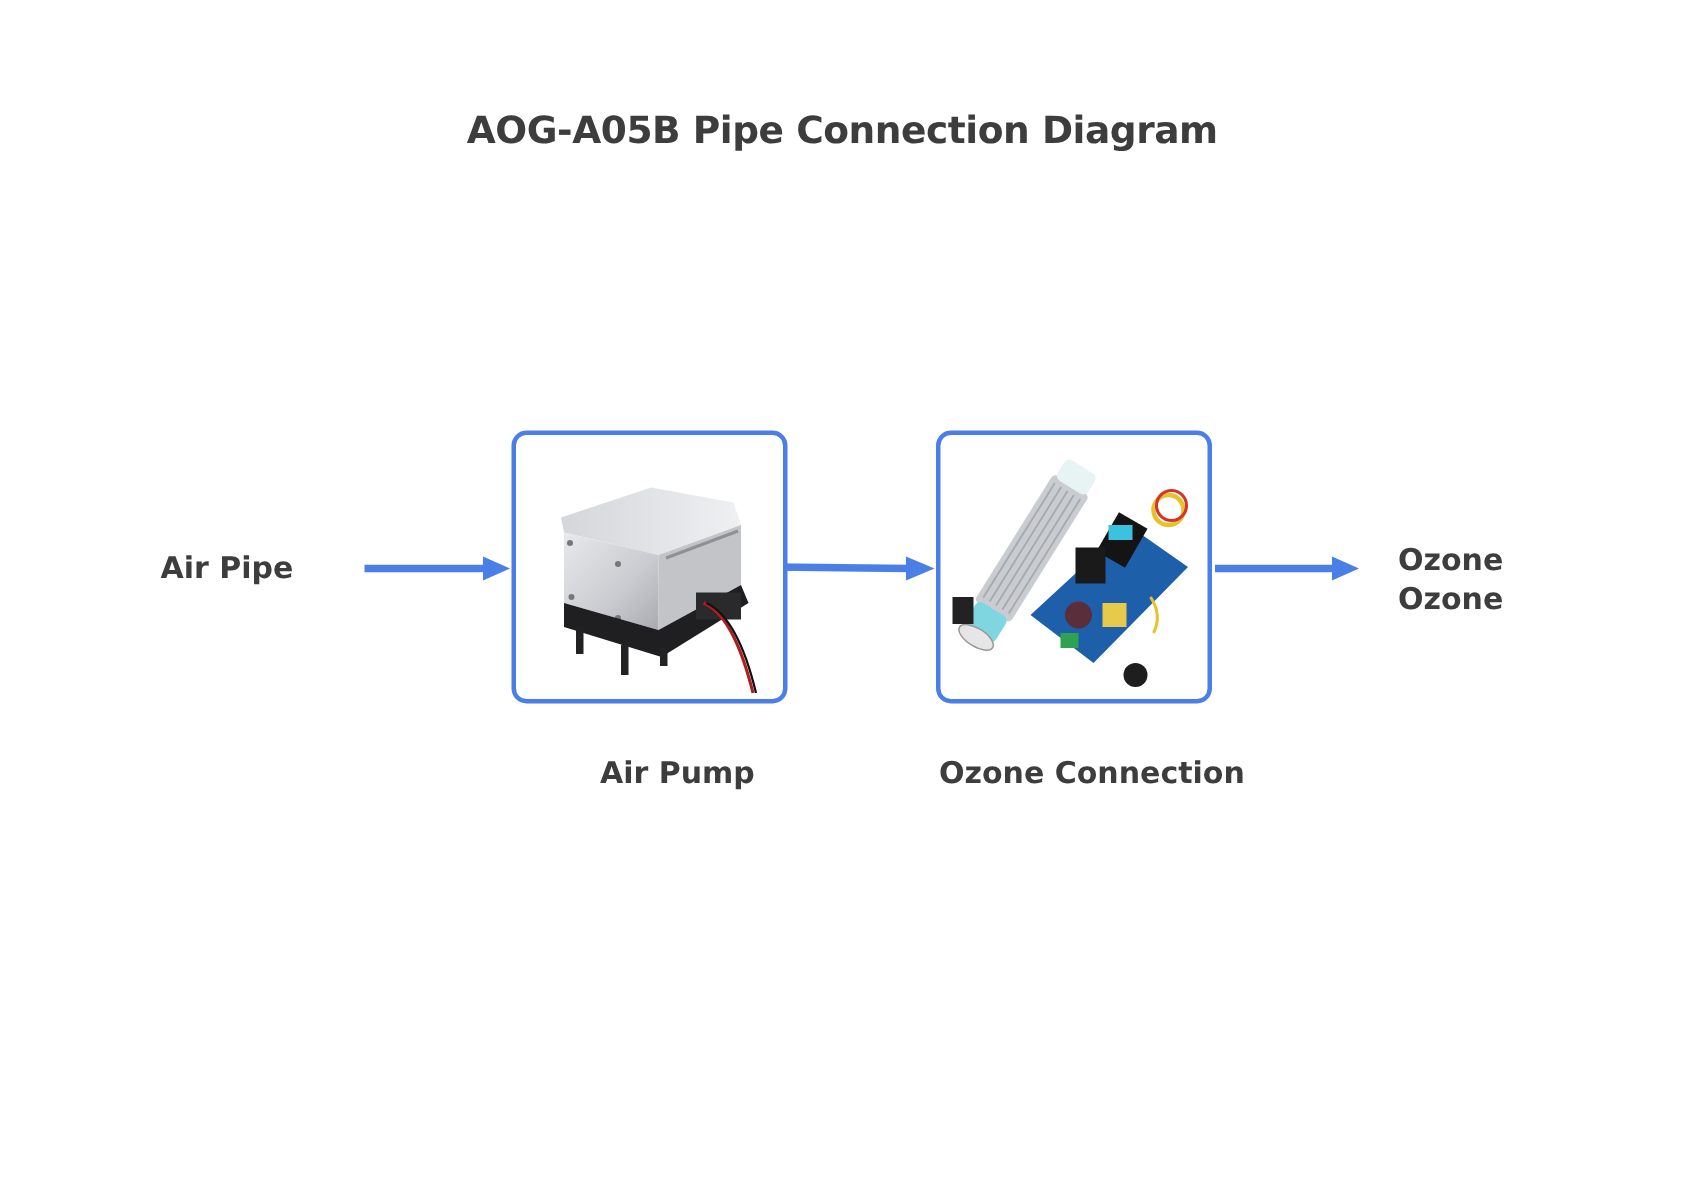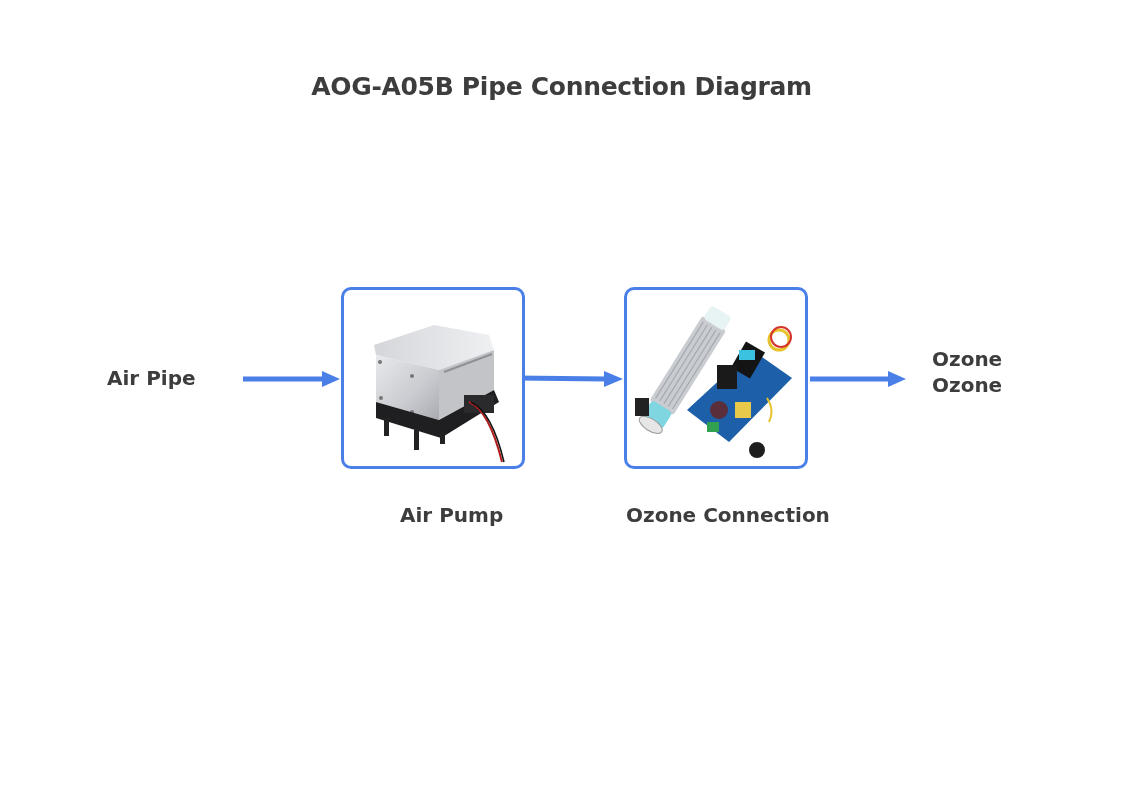--- a/index.html
+++ b/index.html
@@ -100,16 +100,16 @@
     <rect x="80" y="132" width="12" height="10" fill="#2fa150"></rect>
     <circle cx="130" cy="160" r="8" fill="#1e1e1e"></circle>
 
     <circle cx="152" cy="50" r="10" fill="none" stroke="#e7c22a" stroke-width="3"></circle>
     <circle cx="154" cy="47" r="10" fill="none" stroke="#d6332d" stroke-width="2"></circle>
     <path d="M140 108 Q148 120 142 132" stroke="#e7c22a" stroke-width="2" fill="none"></path>
   </svg>
 </div>
 <div class="label" style="left:626px; top:503px;">Ozone Connection</div>
 
-<div class="label" style="left:932px; top:346px; text-align:left; line-height:26px;">
+<div class="label" style="left:932px; top:360px; text-align:left; line-height:26px;">
   <div>Ozone</div>
   <div>Ozone</div>
 </div>
 
 </body></html>

